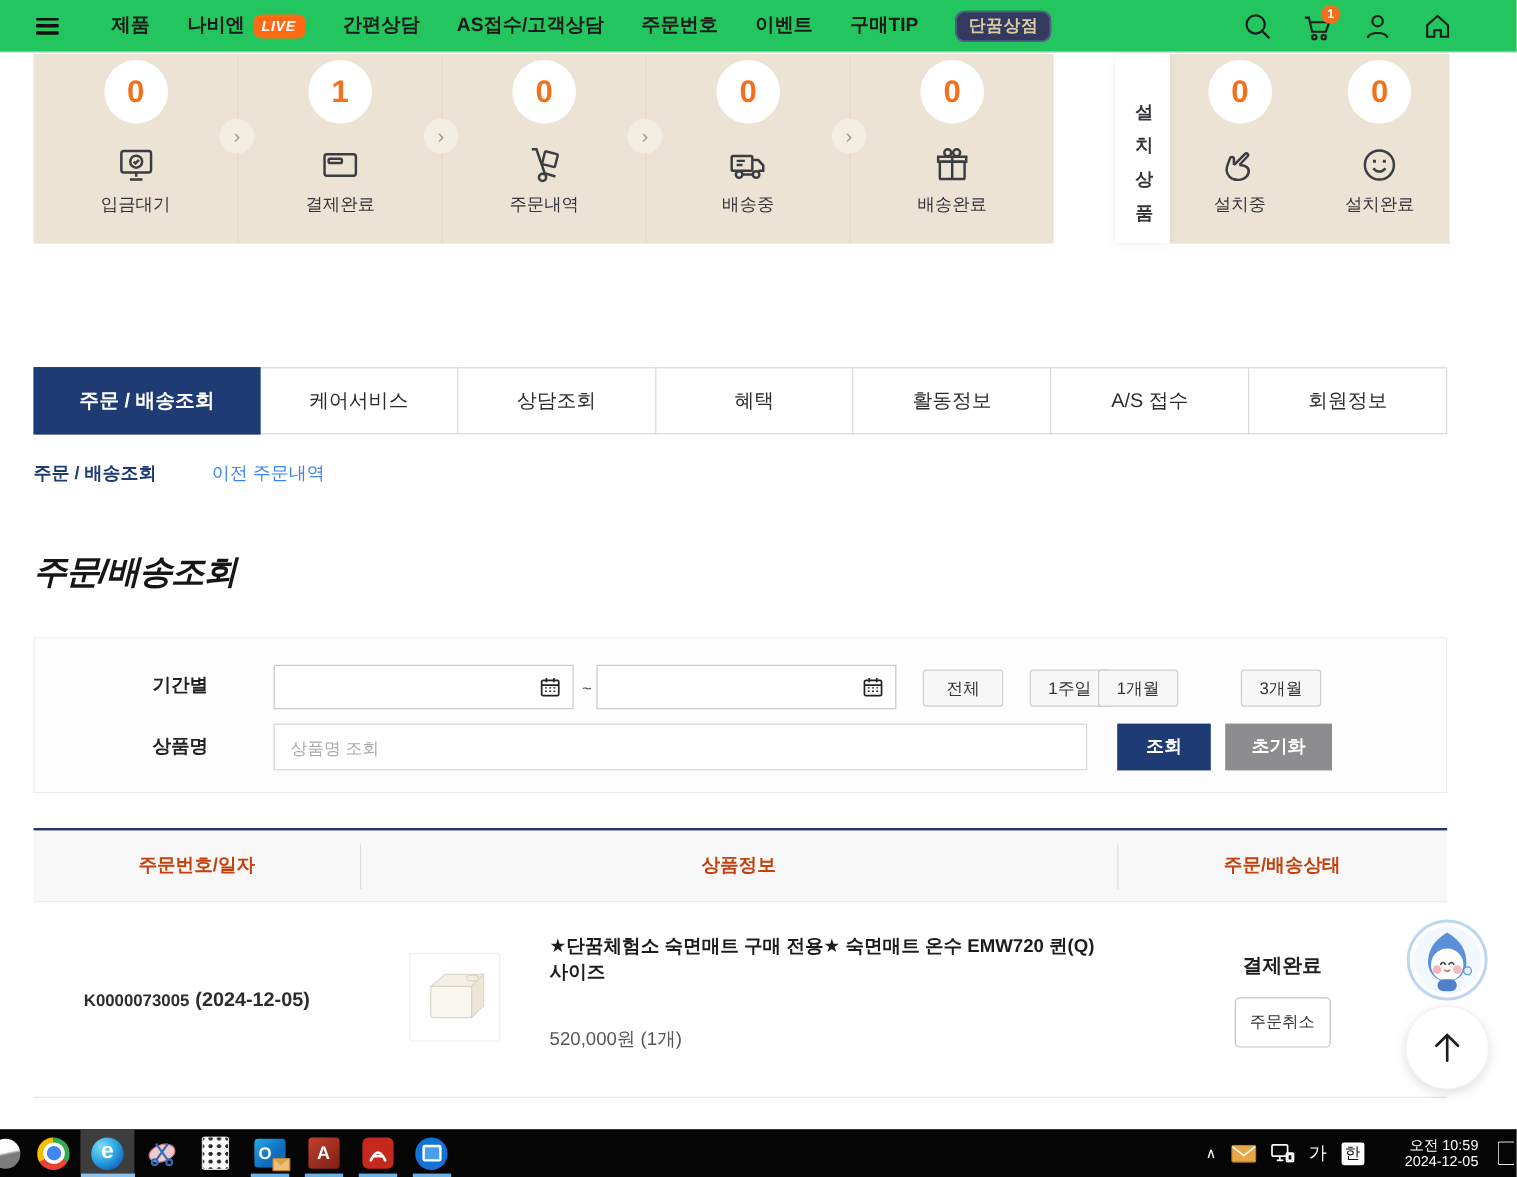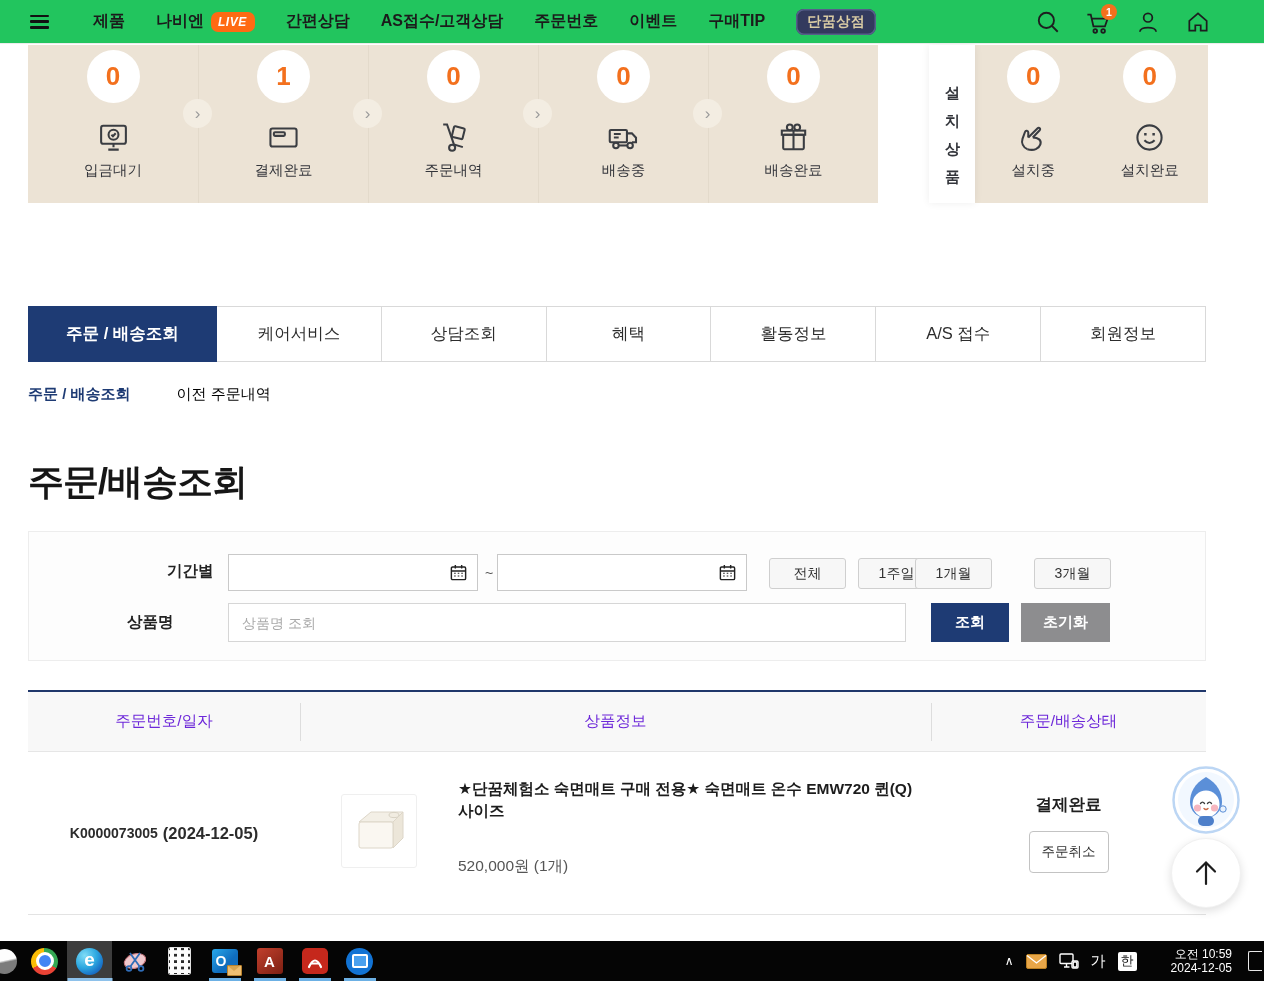--- a/index.html
+++ b/index.html
@@ -36,40 +36,40 @@
   .install-cells .step-cell { width:50%; border-left:none; }
 
   
   .tabs { position:absolute; left:28px; top:306px; width:1178px; height:56px; display:flex; }
   .tab { flex:1; margin-left:-1px; border:1px solid #d9d9d9; background:#fff; display:flex; align-items:center; justify-content:center; font-size:16.5px; color:#2c2c2c; cursor:pointer; }
   .tab.active { flex:0 0 189px; margin-left:0; background:#1e3b74; border-color:#1e3b74; color:#fff; font-weight:700; z-index:1; }
 
   
   .subnav { position:absolute; left:28px; top:385px; display:flex; gap:46px; font-size:15px; }
   .subnav .current { color:#1e3b74; font-weight:700; cursor:pointer; }
-  .subnav .other { color:#000000; cursor:pointer; }
-
-  
-  .page-title { position:absolute; left:28px; top:458px; font-size:36px; font-weight:700; color:#161616; letter-spacing:-1px; }
+  .subnav .other { color:#3b82f6; cursor:pointer; }
+
+  
+  .page-title { position:absolute; left:28px; top:458px; font-size:28px; font-weight:700; color:#161616; letter-spacing:-1px;font-style:italic; }
 
   
   .filter-box { position:absolute; left:28px; top:531px; width:1178px; height:130px; background:#fdfdfd; border:1px solid #ededed; }
   .flabel { position:absolute; font-size:15.5px; font-weight:700; color:#222; }
   .date-input { position:absolute; width:250px; height:37px; background:#fff; border:1px solid #c9c9c9; display:flex; align-items:center; justify-content:flex-end; padding-right:9px; }
   .tilde { position:absolute; font-size:14px; color:#555; }
-  .range-btn { position:absolute; width:77px; height:31px; background:#f7f7f7; border:1px solid #cfcfcf; border-radius:3px; font-size:14px; color:#333; cursor:pointer; font-family:inherit; }
+  .range-btn { position:absolute; width:67px; height:31px; background:#f7f7f7; border:1px solid #cfcfcf; border-radius:3px; font-size:14px; color:#333; cursor:pointer; font-family:inherit; }
   .product-input { position:absolute; left:199px; top:71px; width:678px; height:39px; border:1px solid #d6d6d6; background:#fff; font-size:14px; color:#333; padding:0 13px; font-family:inherit; }
   .product-input::placeholder { color:#a9a9a9; }
   .btn-search { position:absolute; left:902px; top:71px; width:78px; height:39px; background:#1e3b74; color:#fff; border:none; font-size:15px; font-weight:600; cursor:pointer; font-family:inherit; }
   .btn-reset { position:absolute; left:992px; top:71px; width:89px; height:39px; background:#8d8d8f; color:#fff; border:none; font-size:15px; font-weight:600; cursor:pointer; font-family:inherit; }
 
   
   .orders { position:absolute; left:28px; top:690px; width:1178px; }
   .thead { border-top:2px solid #20376b; border-bottom:1px solid #e6e6e6; background:#f8f8f8; height:62px; display:flex; align-items:center; }
-  .th { text-align:center; font-size:15.5px; font-weight:400; color:#6d28d9; position:relative; }
+  .th { text-align:center; font-size:15.5px; font-weight:700; color:#c2410c; position:relative; }
   .th-1 { width:272px; } .th-2 { width:631px; } .th-3 { width:275px; }
   .th-2::before, .th-3::before { content:""; position:absolute; left:0; top:50%; transform:translateY(-50%); width:1px; height:38px; background:#ddd; }
   .order-row { display:flex; height:163px; border-bottom:1px solid #e3e3e3; background:#fff; }
   .col-1 { width:272px; display:flex; flex-direction:row; align-items:center; justify-content:center; gap:5px; }
   .order-no { font-size:14px; font-weight:600; color:#2c2c2c; }
   .order-date { font-size:16.5px; font-weight:600; color:#2c2c2c; }
   .col-2 { width:631px; position:relative; }
   .prod-img { position:absolute; left:41px; top:42px; width:76px; height:74px; background:#fff; border:1px solid #efefef; border-radius:3px; }
   .prod-name { position:absolute; left:158px; top:26px; width:462px; font-size:15.5px; font-weight:700; color:#1c1c1c; line-height:1.4; cursor:pointer; }
   .prod-price { position:absolute; left:158px; top:104px; font-size:15.5px; color:#555; }
@@ -295,21 +295,21 @@
   </div>
 
   <div class="subnav">
     <span class="current">주문 / 배송조회</span>
     <span class="other">이전 주문내역</span>
   </div>
 
   <h1 class="page-title">주문/배송조회</h1>
 
   <div class="filter-box">
-    <div class="flabel" style="left:98px; top:29px;margin-left:40px;">기간별</div>
+    <div class="flabel" style="left:98px; top:29px;">기간별</div>
     <div class="date-input" style="left:199px; top:22px;">
       <svg width="19" height="19" viewBox="0 0 24 24" fill="none" stroke="#222" stroke-width="1.8">
           <rect x="3" y="5" width="18" height="16" rx="1.5"></rect>
           <path d="M8 2.5V7M16 2.5V7M3 10h18"></path>
           <path d="M6.5 13h2M11 13h2M15.5 13h2M6.5 16.5h2M11 16.5h2M15.5 16.5h2" stroke-width="1.4"></path>
         </svg>
     </div>
     <span class="tilde" style="left:456px; top:33px;">~</span>
     <div class="date-input" style="left:468px; top:22px;">
       <svg width="19" height="19" viewBox="0 0 24 24" fill="none" stroke="#222" stroke-width="1.8">

